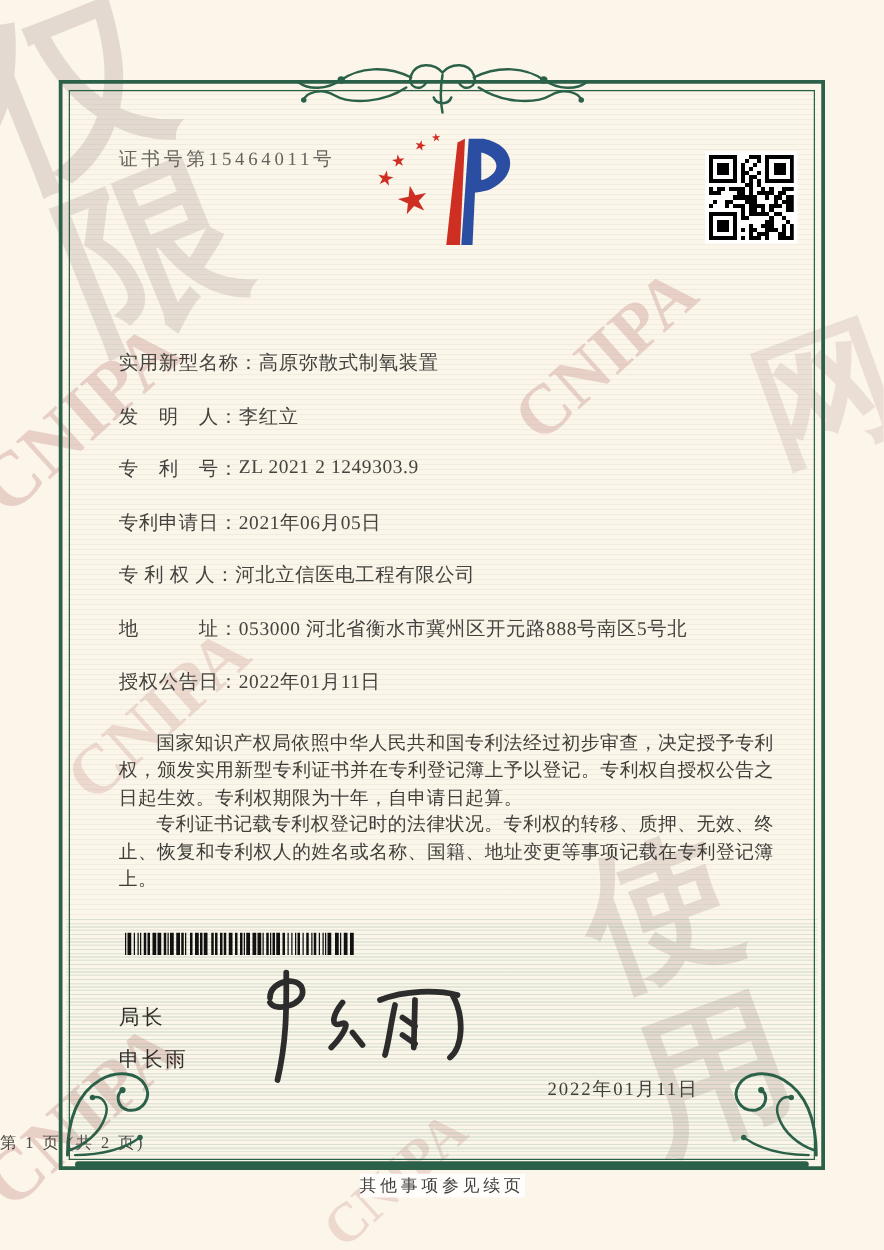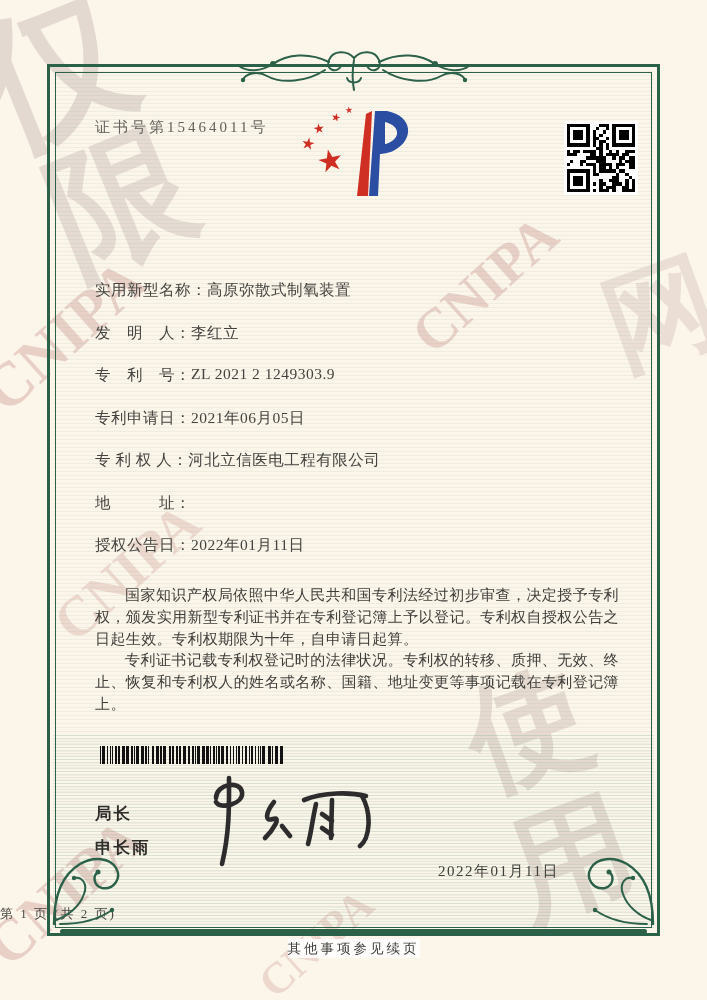--- a/index.html
+++ b/index.html
@@ -52,21 +52,21 @@
   .field-row .val{white-space:pre;}
   .grant-right{position:absolute;left:295px;top:0;display:flex;}
 
   .body-text{position:absolute;left:95px;top:585px;width:524px;font-size:15px;line-height:21.8px;
              letter-spacing:0.4px;text-align:justify;color:#3f3e3a;}
   .body-text p{margin:0;text-indent:2em;}
 
   .barcode{position:absolute;left:100px;top:746px;width:186px;height:18px;}
   .barcode svg{width:100%;height:100%;display:block;}
 
-  .signer{position:absolute;left:95px;top:803px;font-size:16.5px;letter-spacing:2px;color:#2e2d2a;font-weight:bold;}
+  .signer{position:absolute;left:95px;top:803px;font-size:16.5px;letter-spacing:2px;color:#2e2d2a;}
   .signer .name{margin-top:12px;}
   .signature{position:absolute;left:198px;top:772px;width:190px;height:100px;}
   .issue-date{position:absolute;left:438px;top:862px;font-size:15px;letter-spacing:1.5px;color:#3f3e3a;}
   .page-info{position:absolute;left:0;right:0;top:905px;font-size:13px;
              letter-spacing:2px;color:#4a4945;}
   .footer-note{position:absolute;left:0;right:0;top:940px;text-align:center;font-size:13.5px;z-index:6;}
   .footer-note span{background:rgba(255,255,255,0.9);padding:2px 0;letter-spacing:3px;color:#3f3e3a;}
 
   .green{stroke:#2c6149;fill:none;stroke-linecap:round;}
 </style>
@@ -305,20 +305,21 @@
       <div class="field-row">
         <span class="lbl">专利申请日：</span>
         <span class="val">2021年06月05日</span>
       </div>
       <div class="field-row">
         <span class="lbl">专 利 权 人：</span>
         <span class="val">河北立信医电工程有限公司</span>
       </div>
       <div class="field-row">
         <span class="lbl">地　　　址：</span>
+        <span class="val">053000 河北省衡水市冀州区开元路888号南区5号北</span>
       </div>
       <div class="field-row">
         <span class="lbl">授权公告日：</span>
         <span class="val">2022年01月11日</span>
       </div>
     </div>
 
     <div class="body-text">
       <p>国家知识产权局依照中华人民共和国专利法经过初步审查，决定授予专利权，颁发实用新型专利证书并在专利登记簿上予以登记。专利权自授权公告之日起生效。专利权期限为十年，自申请日起算。</p>
       <p>专利证书记载专利权登记时的法律状况。专利权的转移、质押、无效、终止、恢复和专利权人的姓名或名称、国籍、地址变更等事项记载在专利登记簿上。</p>

